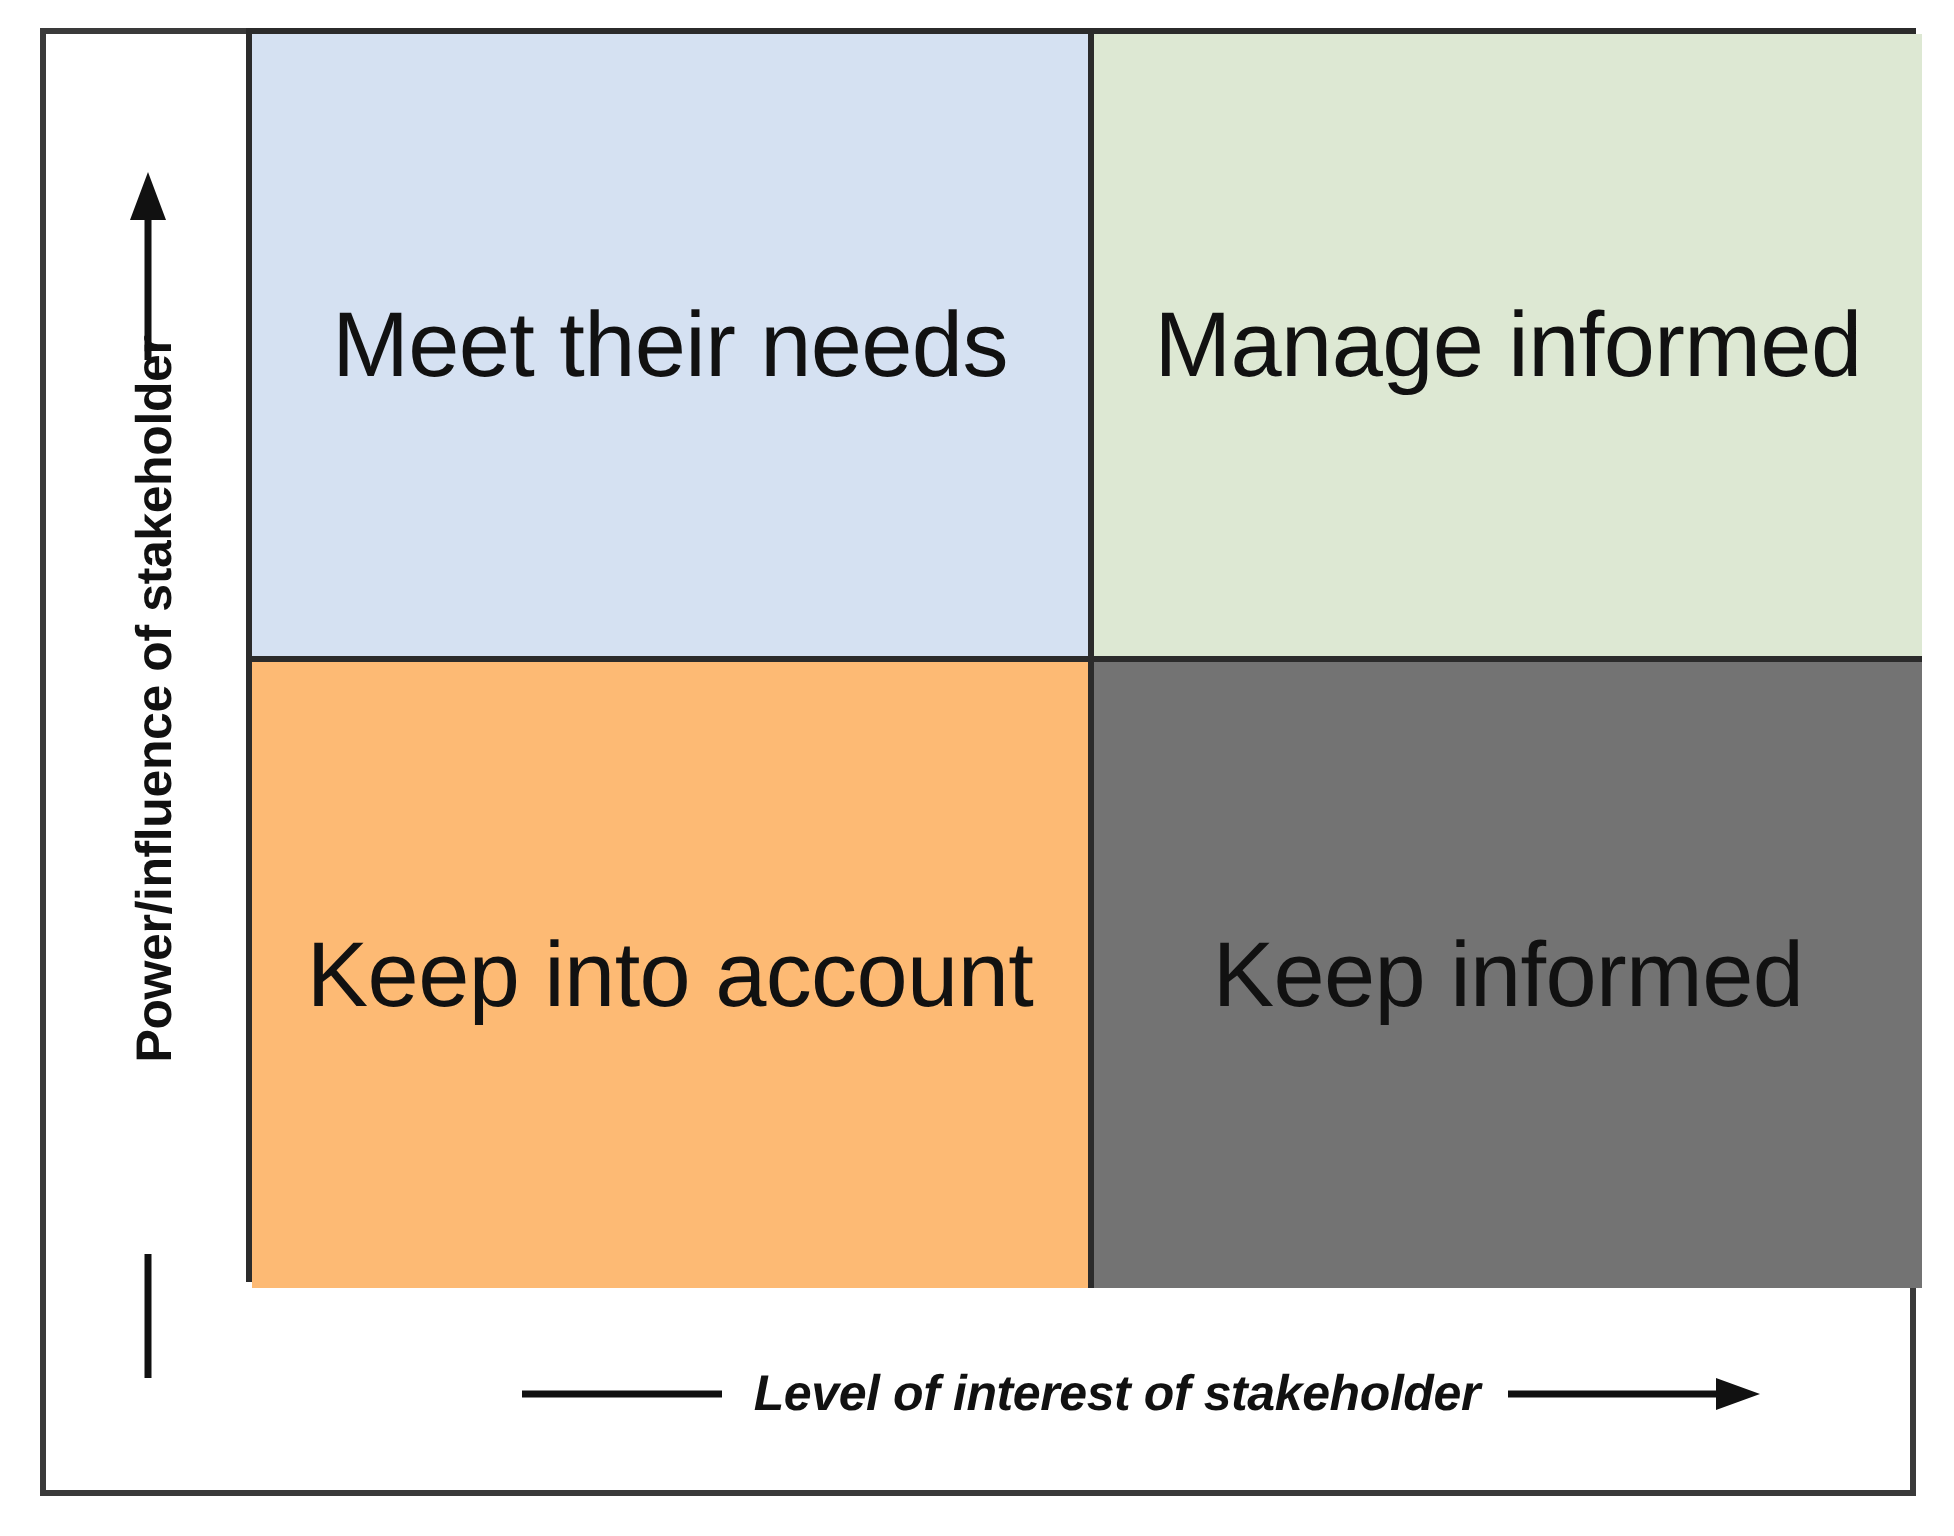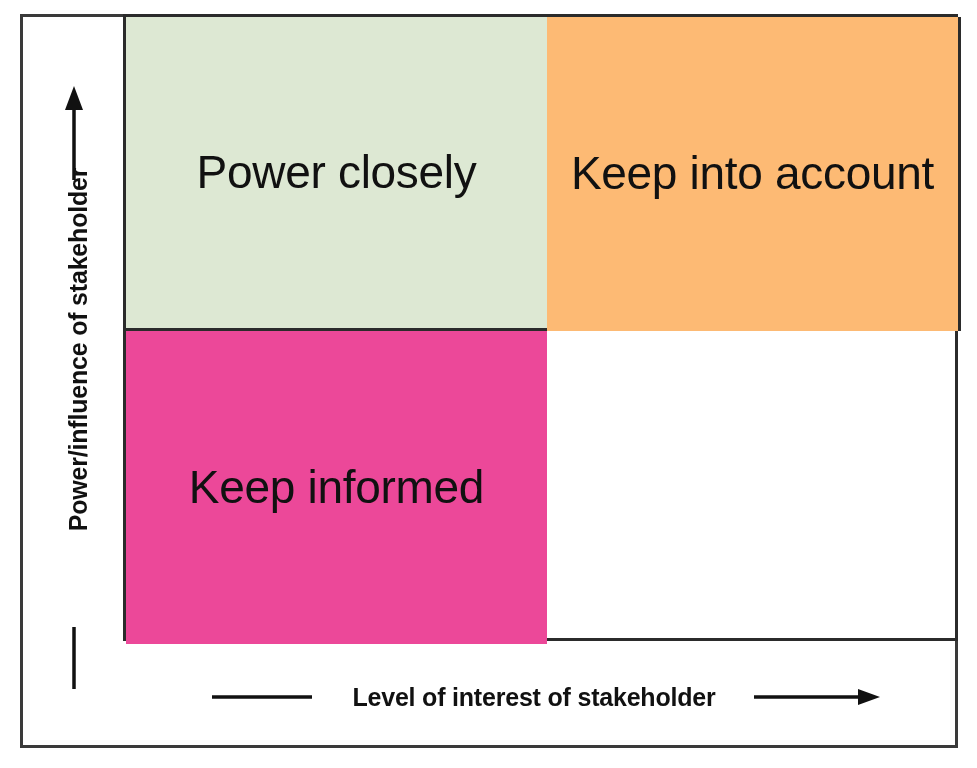--- a/index.html
+++ b/index.html
@@ -68,21 +68,21 @@
   }
   .quad-tr {
     background: #dde8d3;
     border-bottom: 3px solid #2b2b2b;
   }
   .quad-bl {
     background: #fdba74;
     border-right: 3px solid #2b2b2b;
   }
   .quad-br {
-    background: #ec4899;
+    background: #737373;
   }
 
   
   .y-axis {
     position: absolute;
     left: 48px;
     top: 80px;
     width: 52px;
     height: 615px;
   }
@@ -117,21 +117,22 @@
 
   
   .x-axis {
     position: absolute;
     left: 210px;
     top: 672px;
     width: 672px;
     height: 50px;
     display: flex;
     align-items: center;
-    justify-content: space-between;
+    justify-content: flex-end;
+    font-style: italic;
   }
   .x-lead-svg {
     width: 104px;
     height: 22px;
     flex: none;
   }
   .x-label {
     font-size: 25px;
     font-weight: bold;
     color: #111111;
@@ -157,22 +158,25 @@
       <line x1="26" y1="100" x2="26" y2="24" stroke="#111111" stroke-width="3.5"></line>
       <polygon points="26,6 17,30 35,30" fill="#111111"></polygon>
     </svg>
     <div class="y-label">Power/influence of stakeholder</div>
     <svg class="y-tail-svg" viewBox="0 0 52 70">
       <line x1="26" y1="2" x2="26" y2="64" stroke="#111111" stroke-width="3.5"></line>
     </svg>
   </div>
 
   <div class="matrix">
+    <div class="quad quad-tl">
+      <span>Meet their needs</span>
+    </div>
     <div class="quad quad-tr">
-      <span>Power closely</span>
+      <span>Manage informed</span>
     </div>
     <div class="quad quad-bl">
       <span>Keep into account</span>
     </div>
     <div class="quad quad-br">
       <span>Keep informed</span>
     </div>
   </div>
 
   <div class="x-axis">

